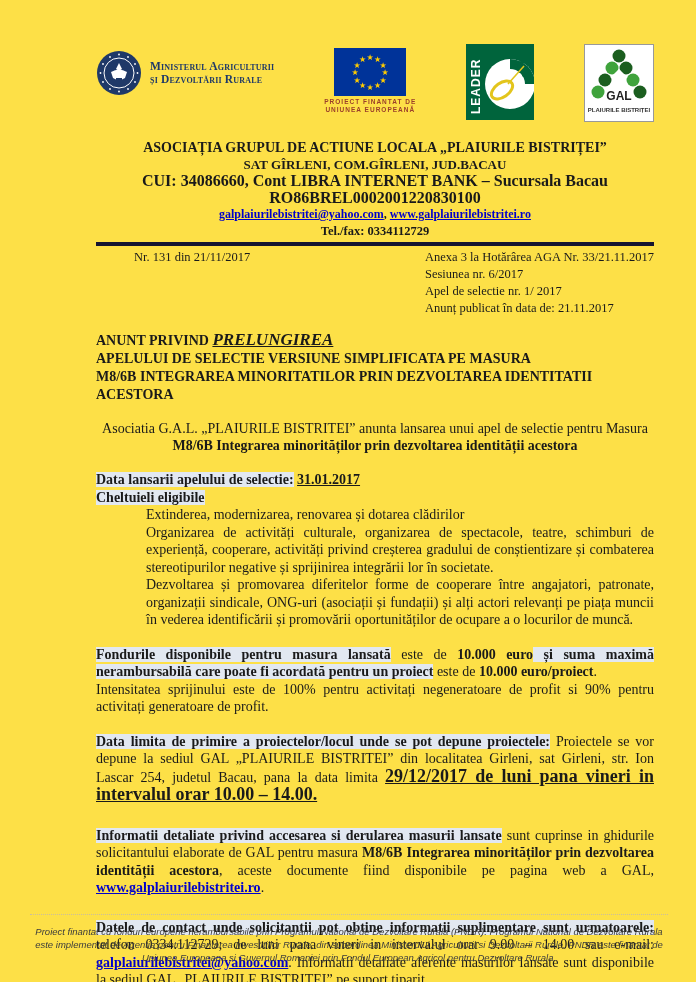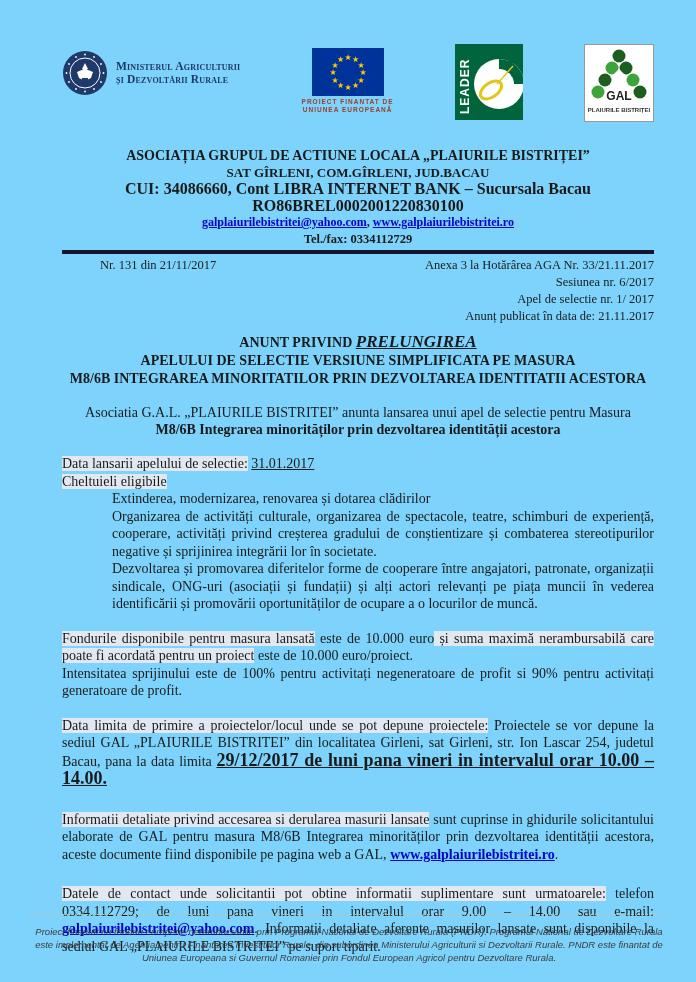--- a/index.html
+++ b/index.html
@@ -1,61 +1,62 @@
 <!DOCTYPE html>
 <html><head>
 <meta charset="utf-8">
 <style>
   * { margin:0; padding:0; box-sizing:border-box; }
   html,body { background:#888; }
   .page {
-    width:696px; height:982px; margin:0 auto; background:#7dd3fc;
+    width:696px; height:982px; margin:0 auto; background:#fde047;
     position:relative; font-family:"Liberation Serif", serif; color:#1a1a1a;
     overflow:hidden;
+    padding-left:34px;
   }
   .content { padding:44px 42px 0 62px; }
 
   
   .logo-row { display:flex; justify-content:space-between; align-items:flex-start; height:88px; }
   .ministry { display:flex; align-items:center; gap:8px; margin-top:6px; }
   .ministry-text { color:#1f3968; font-weight:bold; font-size:11.5px; line-height:13.5px; font-variant:small-caps; letter-spacing:.2px; }
   .eu-block { text-align:center; margin-top:4px; }
   .eu-caption { font-size:6.5px; letter-spacing:1px; color:#9b3f2a; font-weight:bold; margin-top:2px; line-height:8px; font-family:"Liberation Sans",sans-serif; }
   .logo-svg { display:block; }
 
   
-  .org-header { text-align:center; margin-top:16px; line-height:16.5px; }
+  .org-header { text-align:center; margin-top:8px; line-height:16.5px; }
   .org-name { font-weight:bold; font-size:14px; }
   .org-addr { font-weight:bold; font-size:13px; }
   .org-cui  { font-weight:bold; font-size:16px; }
   .org-links{ font-weight:bold; font-size:12px; }
   a.doc-link { color:#0000cc; text-decoration:underline; font-weight:bold; cursor:pointer; }
   .org-tel  { font-weight:bold; font-size:12.5px; }
 
   .divider { margin-top:3px; height:3px; border-top:3px solid #151530; border-bottom:1px solid #151530; }
 
   
   .meta-row { display:flex; justify-content:space-between; margin-top:3px; font-size:12.5px; line-height:17px; }
   .meta-left { margin-left:38px; }
-  .meta-right { text-align:right; }
-
-  
-  .title-block { text-align:center; margin-top:8px; font-weight:bold; line-height:18px; }
+  .meta-right { text-align:left; }
+
+  
+  .title-block { margin-top:14px; font-weight:bold; line-height:18px; }
   .title-line1 { font-size:14px; }
   .title-emph  { font-size:17px; font-style:italic; text-decoration:underline; }
   .title-line  { font-size:14px; }
 
   .intro { text-align:center; margin-top:16px; font-size:14px; line-height:17px; }
   .intro-bold { font-weight:bold; }
 
   
   .body-text { font-size:14px; line-height:17.5px; text-align:justify; }
   .sect { margin-top:17px; }
   .hl   { background:#e2e8f1; }
-  .b    { font-weight:normal; }
+  .b    { font-weight:bold; }
   .u    { text-decoration:underline; }
   .list { padding-left:50px; }
   .big-date { font-size:18px; font-weight:bold; text-decoration:underline; }
 
   
   .footer {
     position:absolute; left:30px; right:28px; bottom:18px;
     border-top:1px dotted #cbbd9e; padding-top:10px;
     font-family:"Liberation Sans",sans-serif; font-style:italic;
     font-size:9.5px; line-height:13px; color:#3c3c3c; text-align:center;

